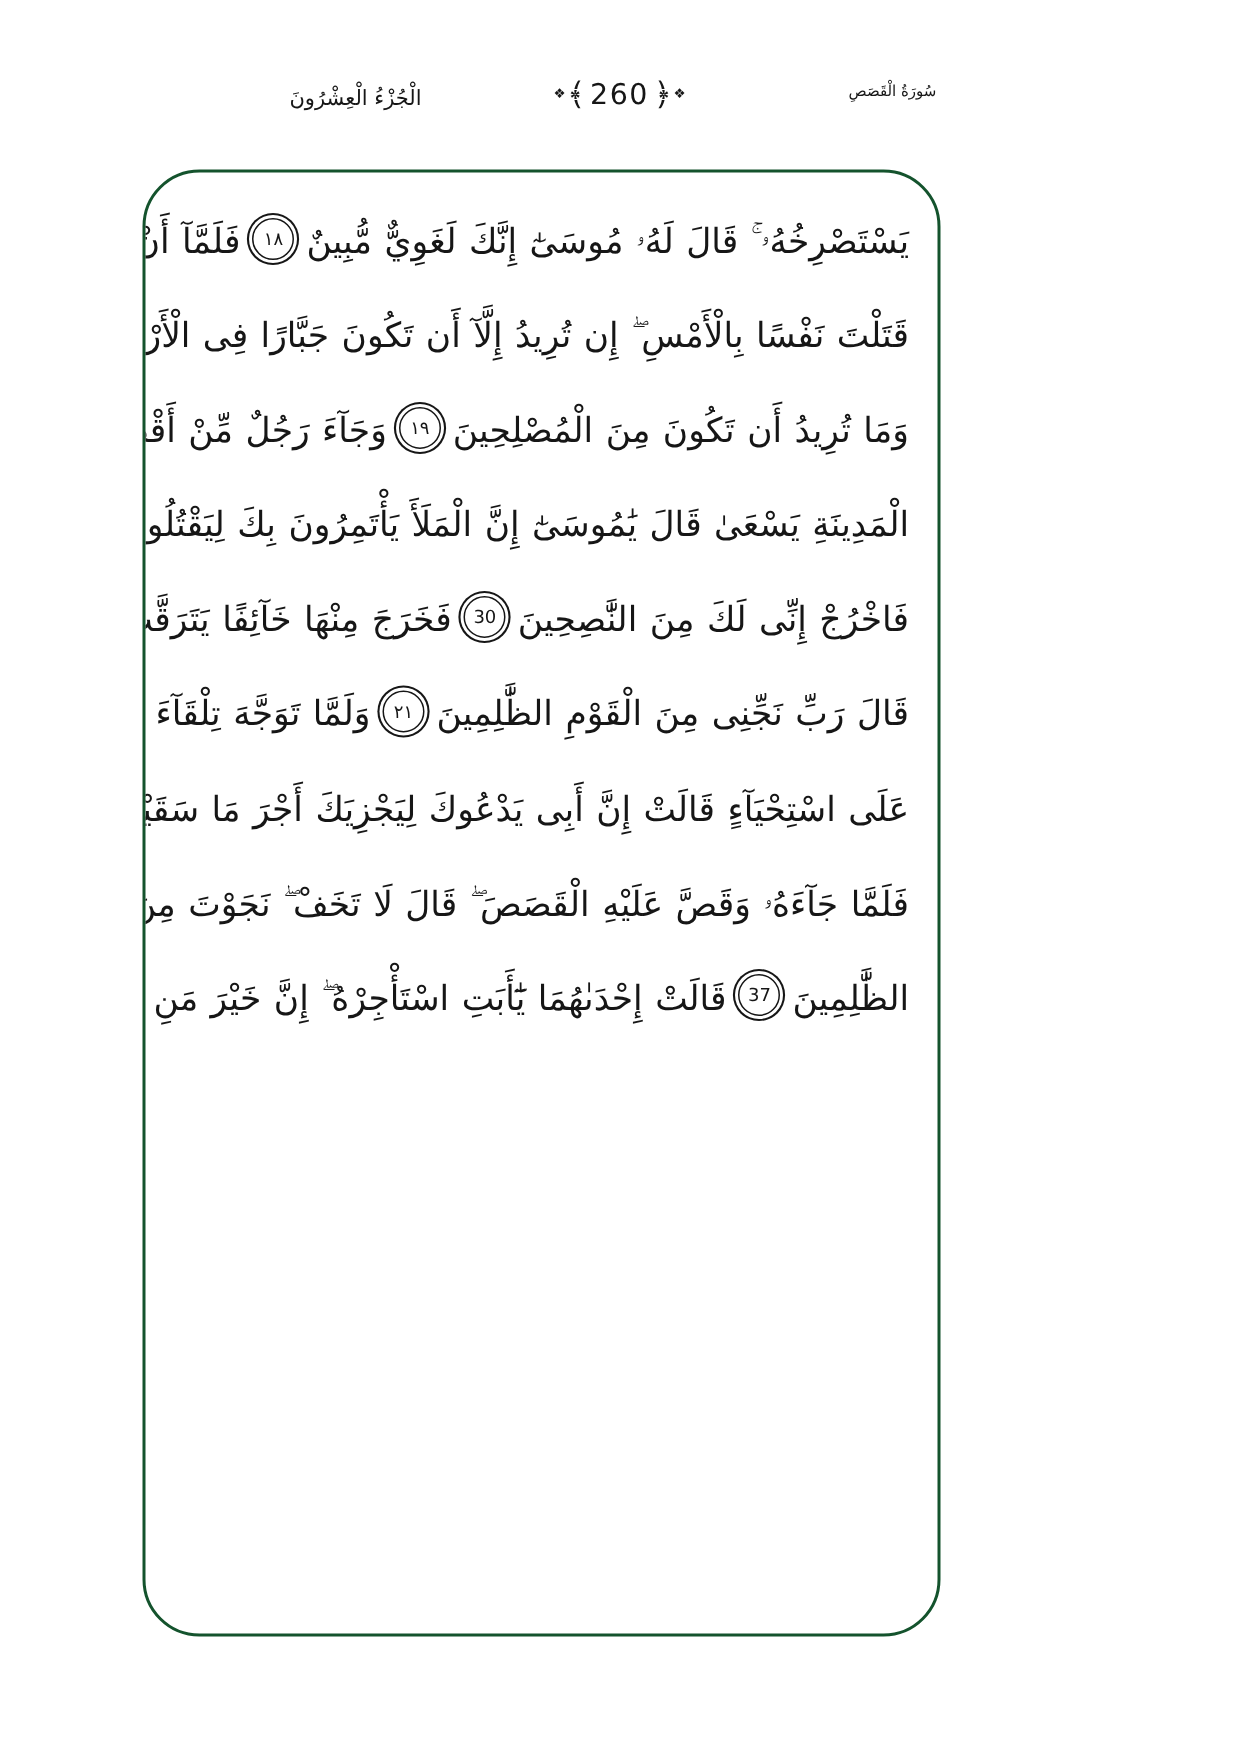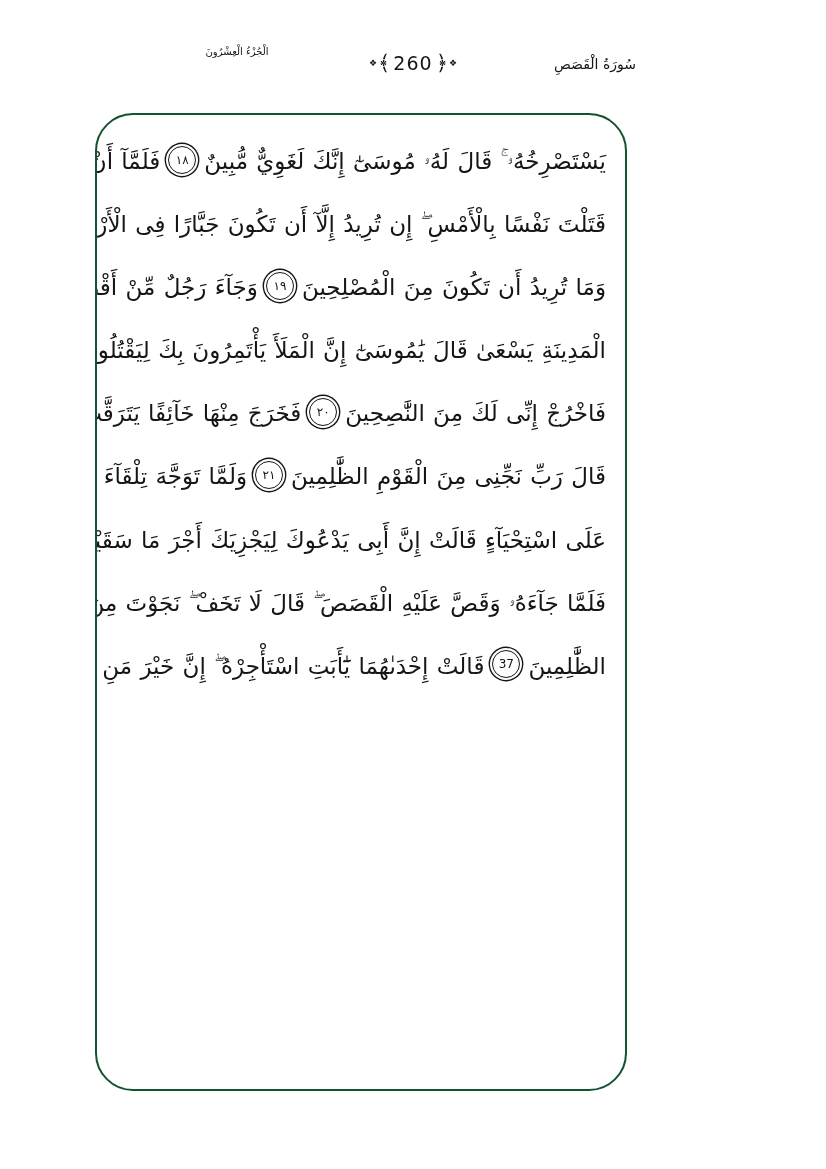--- a/index.html
+++ b/index.html
@@ -26,32 +26,32 @@
     top: 0; left: 0;
     width: 826px;
     height: 113px;
   }
   .surah-title {
     position: absolute;
     top: 56px;
     left: 540px;
     width: 110px;
     text-align: center;
-    font-size: 14px;
+    font-size: 10px;
     letter-spacing: -0.5px;
     white-space: nowrap;
     direction: rtl;
   }
   .juz-label {
     position: absolute;
-    top: 46px;
+    top: 58px;
     left: 192px;
     width: 90px;
     text-align: center;
-    font-size: 10px;
+    font-size: 14px;
     letter-spacing: -0.5px;
     white-space: nowrap;
     direction: rtl;
   }
   .page-number-wrap {
     position: absolute;
     top: 52px;
     left: 50%;
     transform: translateX(-50%);
     display: flex;
@@ -138,21 +138,21 @@
 
     <div class="juz-label">الْجُزْءُ الْعِشْرُونَ</div>
   </div>
 
   <div class="frame">
     <div class="lines" id="lines">
         <div class="line"><span class="seg">يَسْتَصْرِخُهُۥ ۚ قَالَ لَهُۥ مُوسَىٰٓ إِنَّكَ لَغَوِيٌّ مُّبِينٌ</span><span class="ayah">١٨</span><span class="seg">فَلَمَّآ أَنْ أَرَادَ أَن</span></div>
         <div class="line"><span class="seg">قَتَلْتَ نَفْسًا بِالْأَمْسِ ۖ إِن تُرِيدُ إِلَّآ أَن تَكُونَ جَبَّارًا فِى الْأَرْضِ</span></div>
         <div class="line"><span class="seg">وَمَا تُرِيدُ أَن تَكُونَ مِنَ الْمُصْلِحِينَ</span><span class="ayah">١٩</span><span class="seg">وَجَآءَ رَجُلٌ مِّنْ أَقْصَا</span></div>
         <div class="line"><span class="seg">الْمَدِينَةِ يَسْعَىٰ قَالَ يَٰمُوسَىٰٓ إِنَّ الْمَلَأَ يَأْتَمِرُونَ بِكَ لِيَقْتُلُوكَ</span></div>
-        <div class="line"><span class="seg">فَاخْرُجْ إِنِّى لَكَ مِنَ النَّٰصِحِينَ</span><span class="ayah">٢٠</span><span class="seg">فَخَرَجَ مِنْهَا خَآئِفًا يَتَرَقَّبُ ۖ</span></div>
+        <div class="line"><span class="seg">فَاخْرُجْ إِنِّى لَكَ مِنَ النَّٰصِحِينَ</span><span class="ayah">30</span><span class="seg">فَخَرَجَ مِنْهَا خَآئِفًا يَتَرَقَّبُ ۖ</span></div>
         <div class="line"><span class="seg">قَالَ رَبِّ نَجِّنِى مِنَ الْقَوْمِ الظَّٰلِمِينَ</span><span class="ayah">٢١</span><span class="seg">وَلَمَّا تَوَجَّهَ تِلْقَآءَ مَدْيَنَ</span></div>
         <div class="line"><span class="seg">عَلَى اسْتِحْيَآءٍ قَالَتْ إِنَّ أَبِى يَدْعُوكَ لِيَجْزِيَكَ أَجْرَ مَا سَقَيْتَ لَنَا ۚ</span></div>
         <div class="line"><span class="seg">فَلَمَّا جَآءَهُۥ وَقَصَّ عَلَيْهِ الْقَصَصَ ۖ قَالَ لَا تَخَفْ ۖ نَجَوْتَ مِنَ الْقَوْمِ</span></div>
         <div class="line"><span class="seg">الظَّٰلِمِينَ</span><span class="ayah">37</span><span class="seg">قَالَتْ إِحْدَىٰهُمَا يَٰٓأَبَتِ اسْتَأْجِرْهُ ۖ إِنَّ خَيْرَ مَنِ</span></div>
       </div>
   </div>
 
 </div>
 
 </body></html>

